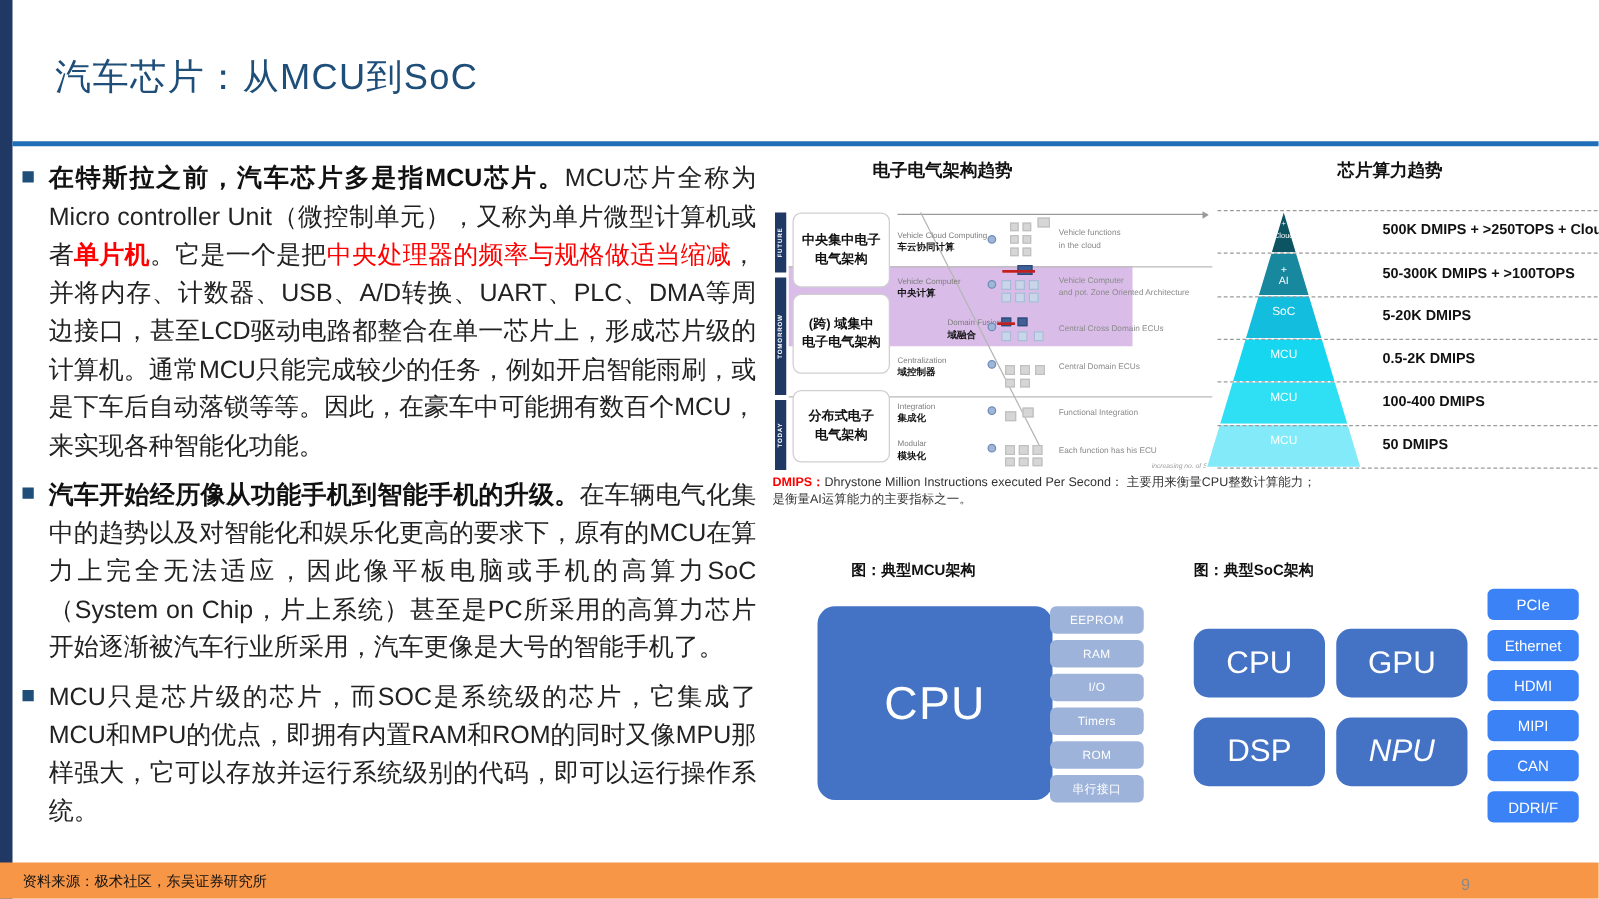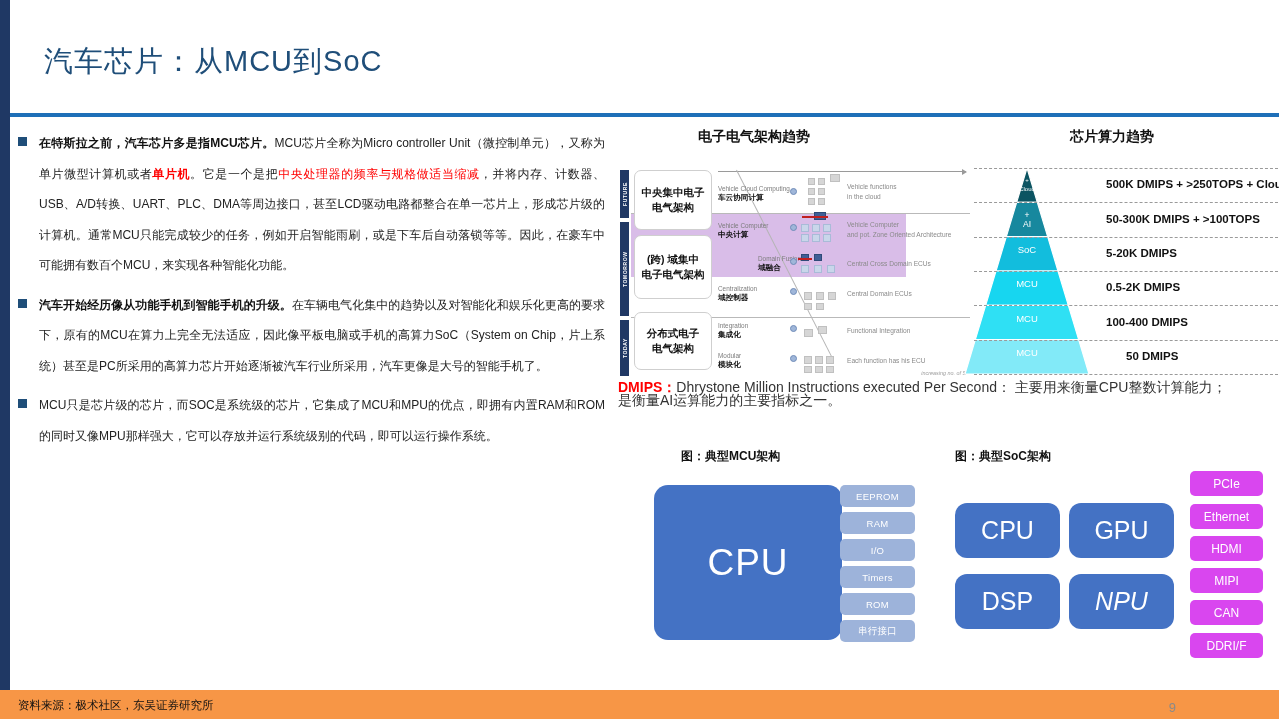--- a/index.html
+++ b/index.html
@@ -34,21 +34,21 @@
   }
   .para {
     position: relative; display: flex; align-items: flex-start;
     margin-bottom: 9px;
   }
   .bullet {
     width: 9px; height: 9px; background: #1F4E79; flex: 0 0 9px;
     margin-top: 9px; margin-right: 12px;
   }
   .para-text {
-    font-size: 12px; line-height: 30.5px; color: #222222;
+    font-size: 20px; line-height: 30.5px; color: #222222;
     text-align: justify; text-justify: inter-ideograph;
     width: 566px;
   }
   .para-text .b { font-weight: bold; color: #111; }
   .para-text .r { color: #FF0000; }
   .para-text .rb { color: #FF0000; font-weight: bold; }
 
   
   .right-col { position: absolute; left: 618px; top: 126px; width: 660px; }
   .chart-heads { position: relative; height: 30px; }
@@ -139,21 +139,21 @@
     border-top: 1px dashed #9a9a9a;
   }
   .pyr-val {
     position: absolute; left: 146px; font-size: 11.5px; font-weight: bold;
     color: #111; white-space: nowrap;
   }
 
   
   .note {
     position: absolute; left: 618px; top: 381px; width: 660px;
-    font-size: 14px; line-height: 12.5px; color: #333;
+    font-size: 10px; line-height: 12.5px; color: #333;
   }
   .note .k { color: #FF0000; font-weight: bold; }
 
   
   .arch-cap {
     position: absolute; font-size: 12px; color: #111; font-weight: bold;
     white-space: nowrap;
   }
   .cap-mcu { left: 681px; top: 448px; }
   .cap-soc { left: 955px; top: 448px; }
@@ -172,21 +172,21 @@
   }
   .mcu-pill { left: 840px; width: 75px; height: 22px; }
 
   .soc-block {
     position: absolute; background: #4472C4; border-radius: 12px;
     color: #fff; display: flex; align-items: center; justify-content: center;
     font-size: 25px; width: 105px; height: 55px;
   }
   .soc-pill {
     position: absolute; left: 1190px; width: 73px; height: 25px;
-    background: #d946ef; border-radius: 5px; color: #fff;
+    background: #3b82f6; border-radius: 5px; color: #fff;
     display: flex; align-items: center; justify-content: center;
     font-size: 12px;
   }
 
   
   .footer-band {
     position: absolute; left: 0; bottom: 0; width: 1279px; height: 29px;
     background: #F79646;
   }
   .footer-src {
@@ -375,21 +375,21 @@
         <div class="pyr-val" style="top: 115.167px;">0.5-2K DMIPS</div>
         <div style="position: absolute; left: 0px; width: 134px; text-align: center; top: 147.5px; color: rgb(255, 255, 255); font-size: 9.5px; line-height: 9px; pointer-events: none;">
           <div>MCU</div>
         </div>
         <div class="pyr-dash" style="top: 139.333px;"></div>
         <div class="pyr-val" style="top: 149.5px;">100-400 DMIPS</div>
         <div style="position: absolute; left: 0px; width: 134px; text-align: center; top: 181.833px; color: rgb(255, 255, 255); font-size: 9.5px; line-height: 9px; pointer-events: none;">
           <div>MCU</div>
         </div>
         <div class="pyr-dash" style="top: 173.667px;"></div>
-        <div class="pyr-val" style="top: 183.833px; margin-left: 20px;">50 DMIPS</div>
+        <div class="pyr-val" style="top: 183.833px;">50 DMIPS</div>
         <div class="pyr-dash" style="top: 208px;"></div>
       </div>
   </div>
 
   <div class="note">
     <div>
       <span class="k">DMIPS：</span><span>Dhrystone Million Instructions executed Per Second： 主要用来衡量CPU整数计算能力；</span>
     </div>
     <div>是衡量AI运算能力的主要指标之一。</div>
   </div>

